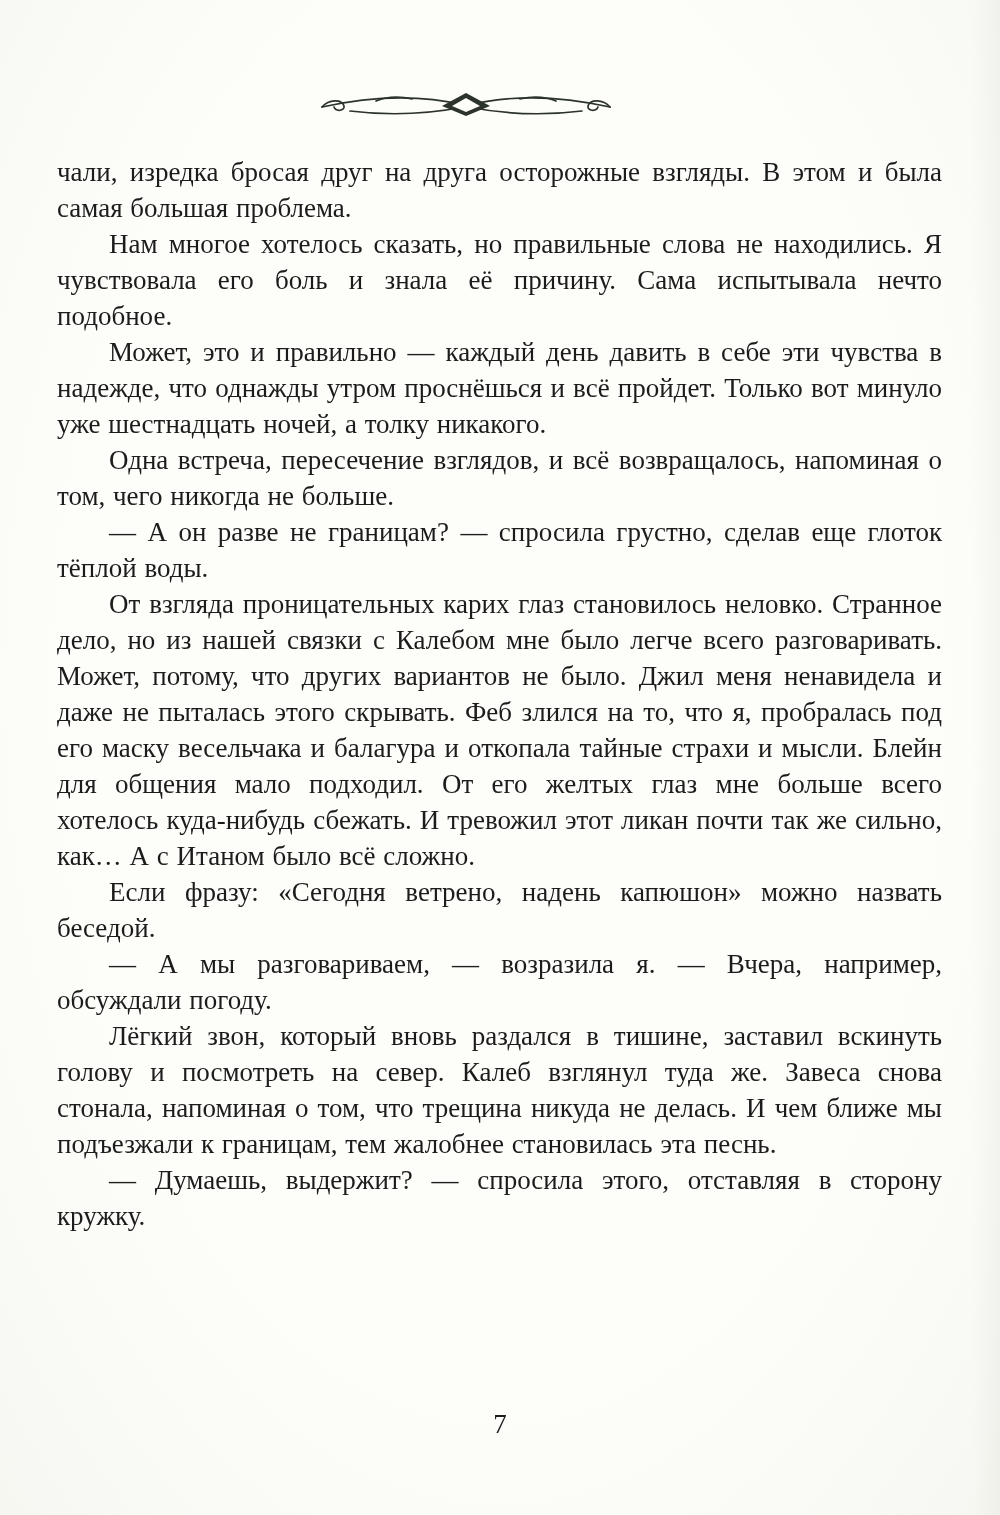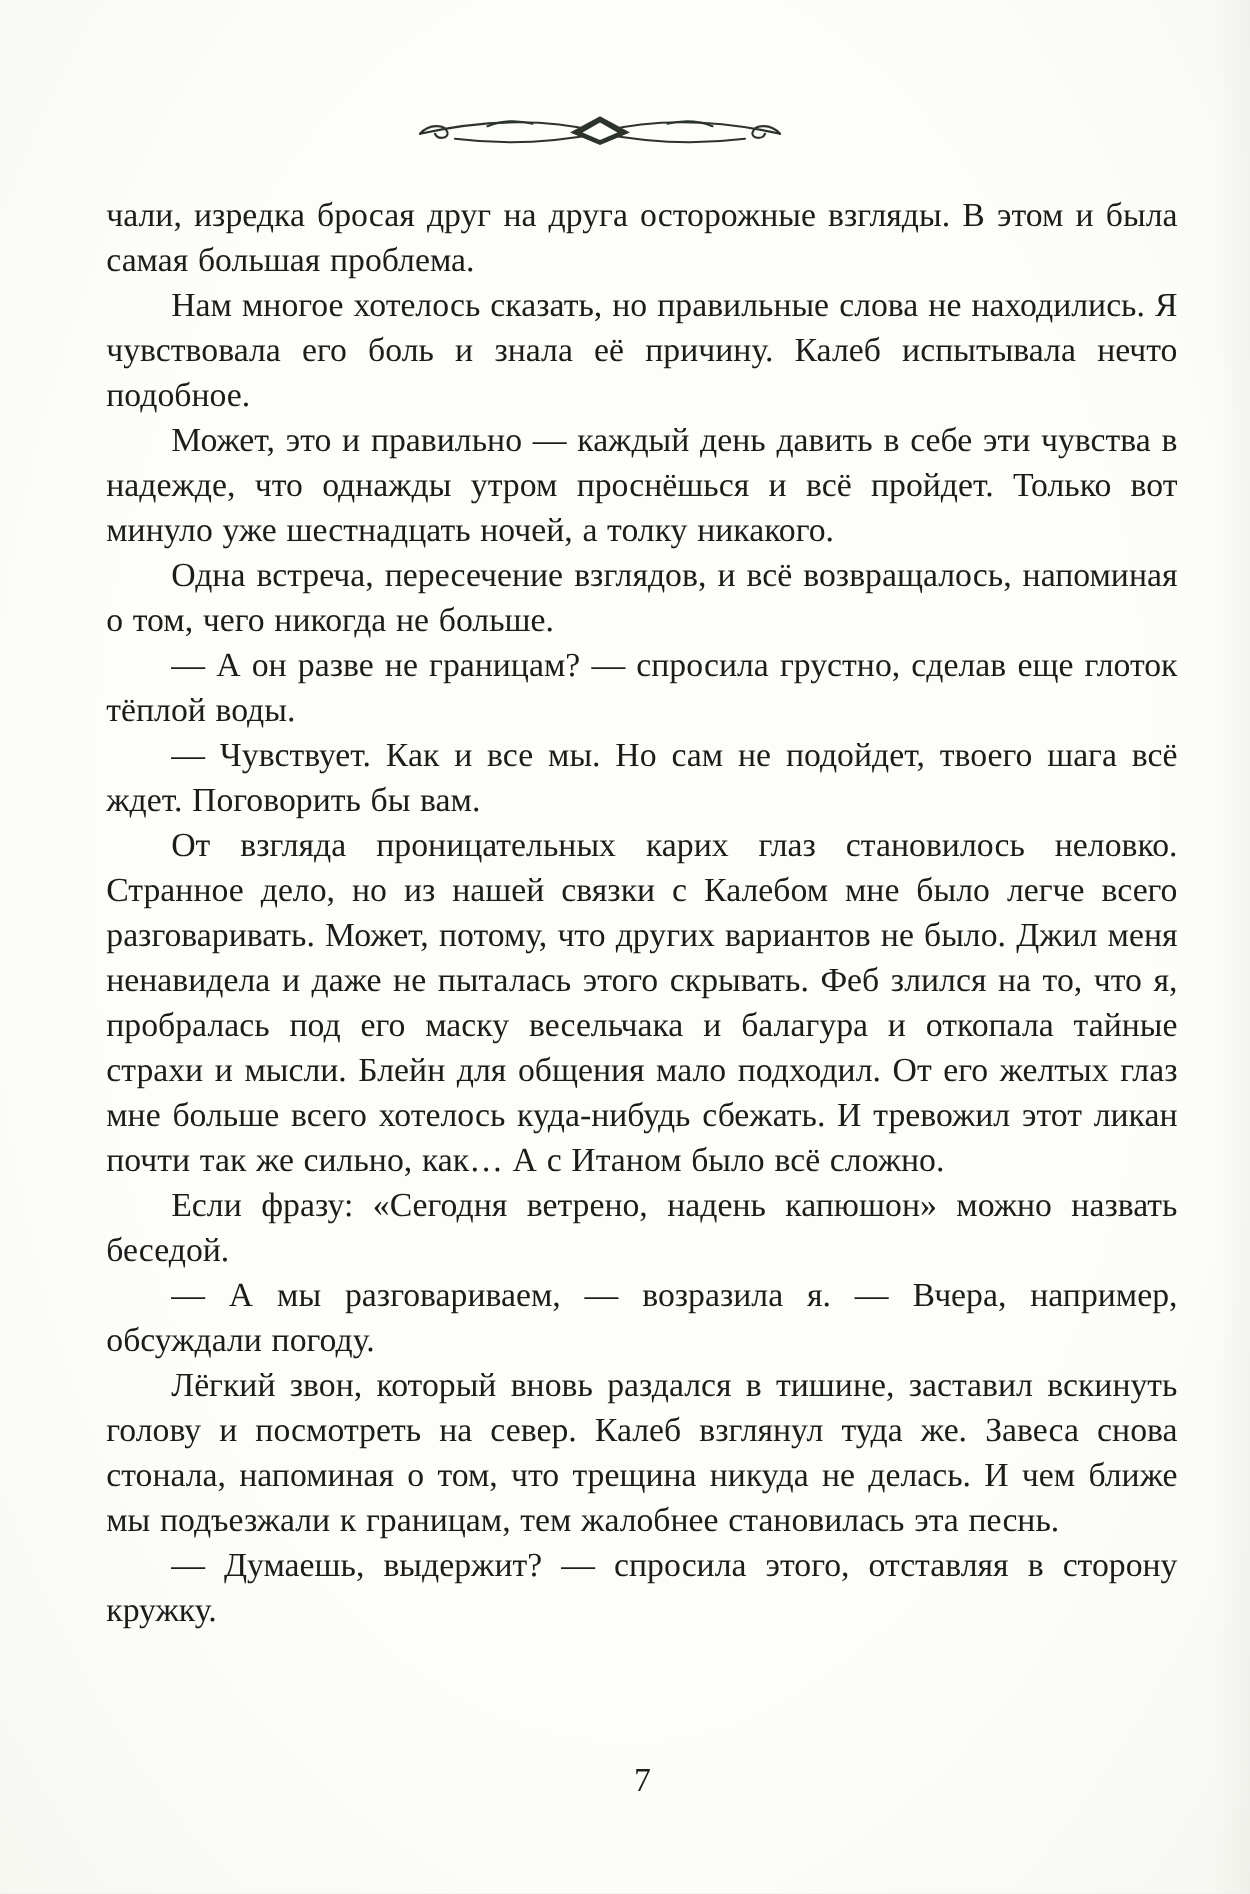--- a/index.html
+++ b/index.html
@@ -12,21 +12,20 @@
     width: 1000px;
     height: 1515px;
     margin: 0 auto;
     background: radial-gradient(ellipse at 50% 45%, #fdfdfa 60%, #f7f7f2 100%);
     box-sizing: border-box;
     display: flex;
     flex-direction: column;
     overflow: hidden;
     font-family: "Liberation Serif", "DejaVu Serif", serif;
     color: #1c1c1c;
-    padding-left: 28px;
   }
   .ornament {
     margin: 84px auto 0;
     width: 300px;
     height: 44px;
     transform: translateX(-34px);
     flex: 0 0 auto;
   }
   .text-block {
     margin: 26px 58px 0 57px;
@@ -79,25 +78,24 @@
         <path d="M60 17 C 72 12, 84 12, 96 15"></path>
         <path d="M240 17 C 228 12, 216 12, 204 15"></path>
       </g>
       <path d="M126 22 L150 9 L174 22 L150 32 Z" fill="#2c332b"></path>
       <path d="M136 22 L150 14 L164 22 L150 28 Z" fill="#fdfdf9"></path>
     </svg>
   </div>
 
   <div class="text-block" id="text-block">
       <p class="">чали, изредка бросая друг на друга осторожные взгляды. В этом и была самая большая проблема.</p>
-      <p class="indent">Нам многое хотелось сказать, но правильные слова не находились. Я чувствовала его боль и знала её причину. Калеб испытывала нечто подобное.</p>
+      <p class="indent">Нам многое хотелось сказать, но правильные слова не находились. Я чувствовала его боль и знала её причину. Сама испытывала нечто подобное.</p>
       <p class="indent">Может, это и правильно — каждый день давить в себе эти чувства в надежде, что однажды утром проснёшься и всё пройдет. Только вот минуло уже шестнадцать ночей, а толку никакого.</p>
       <p class="indent">Одна встреча, пересечение взглядов, и всё возвращалось, напоминая о том, чего никогда не больше.</p>
       <p class="indent">— А он разве не границам? — спросила грустно, сделав еще глоток тёплой воды.</p>
-      <p class="indent">— Чувствует. Как и все мы. Но сам не подойдет, твоего шага всё ждет. Поговорить бы вам.</p>
       <p class="indent">От взгляда проницательных карих глаз становилось неловко. Странное дело, но из нашей связки с Калебом мне было легче всего разговаривать. Может, потому, что других вариантов не было. Джил меня ненавидела и даже не пыталась этого скрывать. Феб злился на то, что я, пробралась под его маску весельчака и балагура и откопала тайные страхи и мысли. Блейн для общения мало подходил. От его желтых глаз мне больше всего хотелось куда-нибудь сбежать. И тревожил этот ликан почти так же сильно, как… А с Итаном было всё сложно.</p>
       <p class="indent">Если фразу: «Сегодня ветрено, надень капюшон» можно назвать беседой.</p>
       <p class="indent">— А мы разговариваем, — возразила я. — Вчера, например, обсуждали погоду.</p>
       <p class="indent">Лёгкий звон, который вновь раздался в тишине, заставил вскинуть голову и посмотреть на север. Калеб взглянул туда же. Завеса снова стонала, напоминая о том, что трещина никуда не делась. И чем ближе мы подъезжали к границам, тем жалобнее становилась эта песнь.</p>
       <p class="indent">— Думаешь, выдержит? — спросила этого, отставляя в сторону кружку.</p>
     </div>
 
   <div class="page-number">7</div>
 
   <div class="scan-edge"></div>

